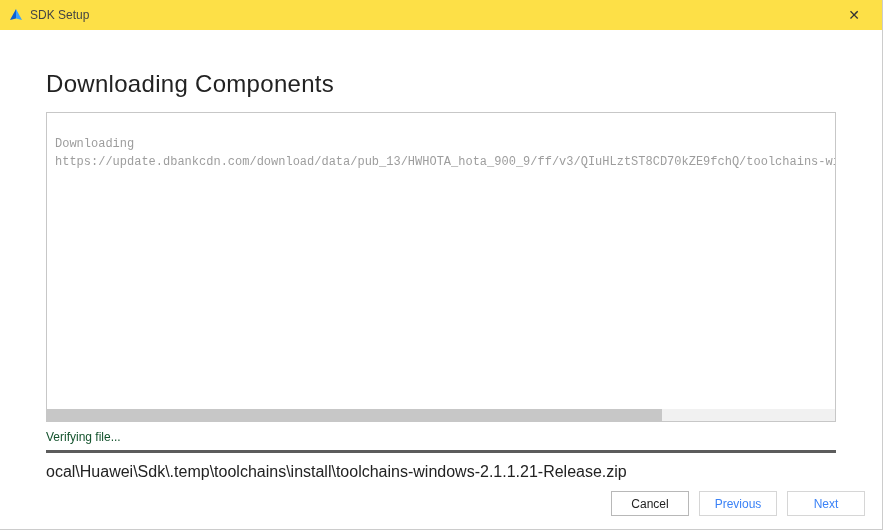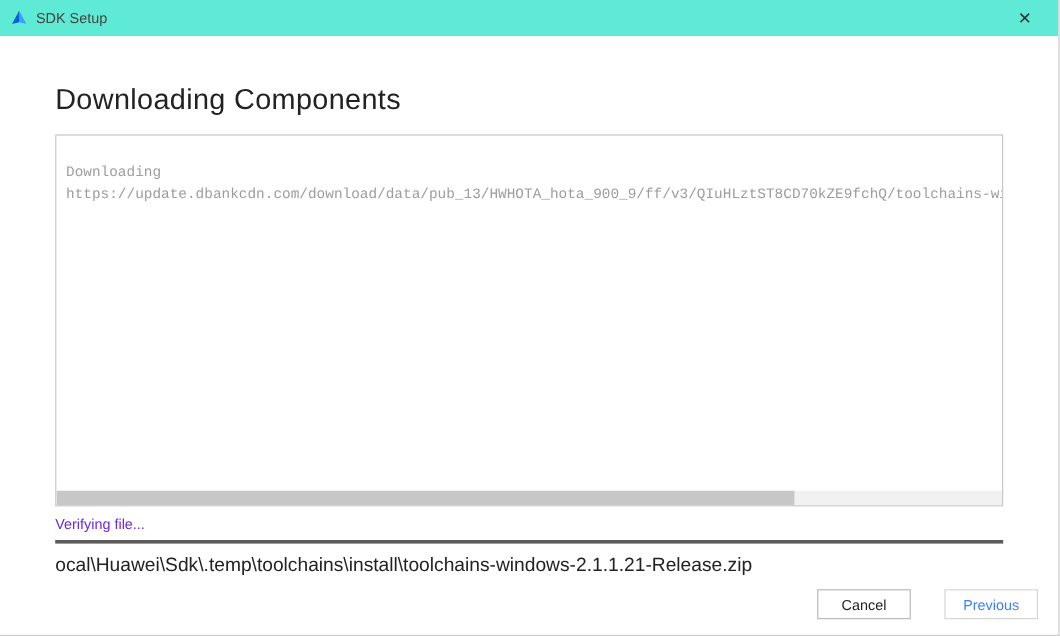--- a/index.html
+++ b/index.html
@@ -9,21 +9,21 @@
       background: #fff;
       color: #333;
       overflow: hidden;
       border-right: 1px solid #ccc;
       border-bottom: 1px solid #ccc;
     }
     .titlebar {
       height: 30px;
       display: flex; align-items: center;
       padding: 0 8px;
-      background: #5eead4;
+      background: #fde047;
     }
     .titlebar .title {
       font-size: 12px; color: #444;
     }
     .titlebar .icon-a {
       width: 16px; height: 16px; margin-right: 6px;
       display: flex; align-items: center; justify-content: center;
     }
     .titlebar .icon-a svg { display: block; }
     .titlebar .close {
@@ -55,35 +55,35 @@
     .log-hscroll {
       position: absolute; left: 0; right: 0; bottom: 0; height: 12px;
       background: #f1f1f1;
       display: flex; align-items: stretch;
     }
     .log-hscroll .thumb {
       width: 78%; background: #c7c7c7;
     }
     .status {
       margin-top: 8px;
-      font-size: 12px; color: #6d28d9;
+      font-size: 12px; color: #14532d;
     }
     .progress {
       margin-top: 6px; height: 3px;
       background: linear-gradient(to right, #5c5c5c 0%, #5c5c5c 100%);
     }
     .pathline {
       margin-top: 10px;
       font-size: 16px; color: #222;
       white-space: nowrap; overflow: hidden;
     }
     .footer {
       position: absolute;
       right: 18px; bottom: 14px;
-      display: flex; gap: 28px;
+      display: flex; gap: 10px;
     }
     .btn {
       min-width: 78px; height: 25px;
       font-size: 12px;
       border: 1px solid #b8b8b8;
       background: #fff;
       color: #222;
       display: flex; align-items: center; justify-content: center;
       cursor: default;
     }
@@ -115,13 +115,14 @@
   </div>
 
   <div class="status">Verifying file...</div>
   <div class="progress"></div>
   <div class="pathline">ocal\Huawei\Sdk\.temp\toolchains\install\toolchains-windows-2.1.1.21-Release.zip</div>
 </div>
 
 <div class="footer">
   <div class="btn">Cancel</div>
   <div class="btn disabled">Previous</div>
+  <div class="btn disabled">Next</div>
 </div>
 
 </body></html>

